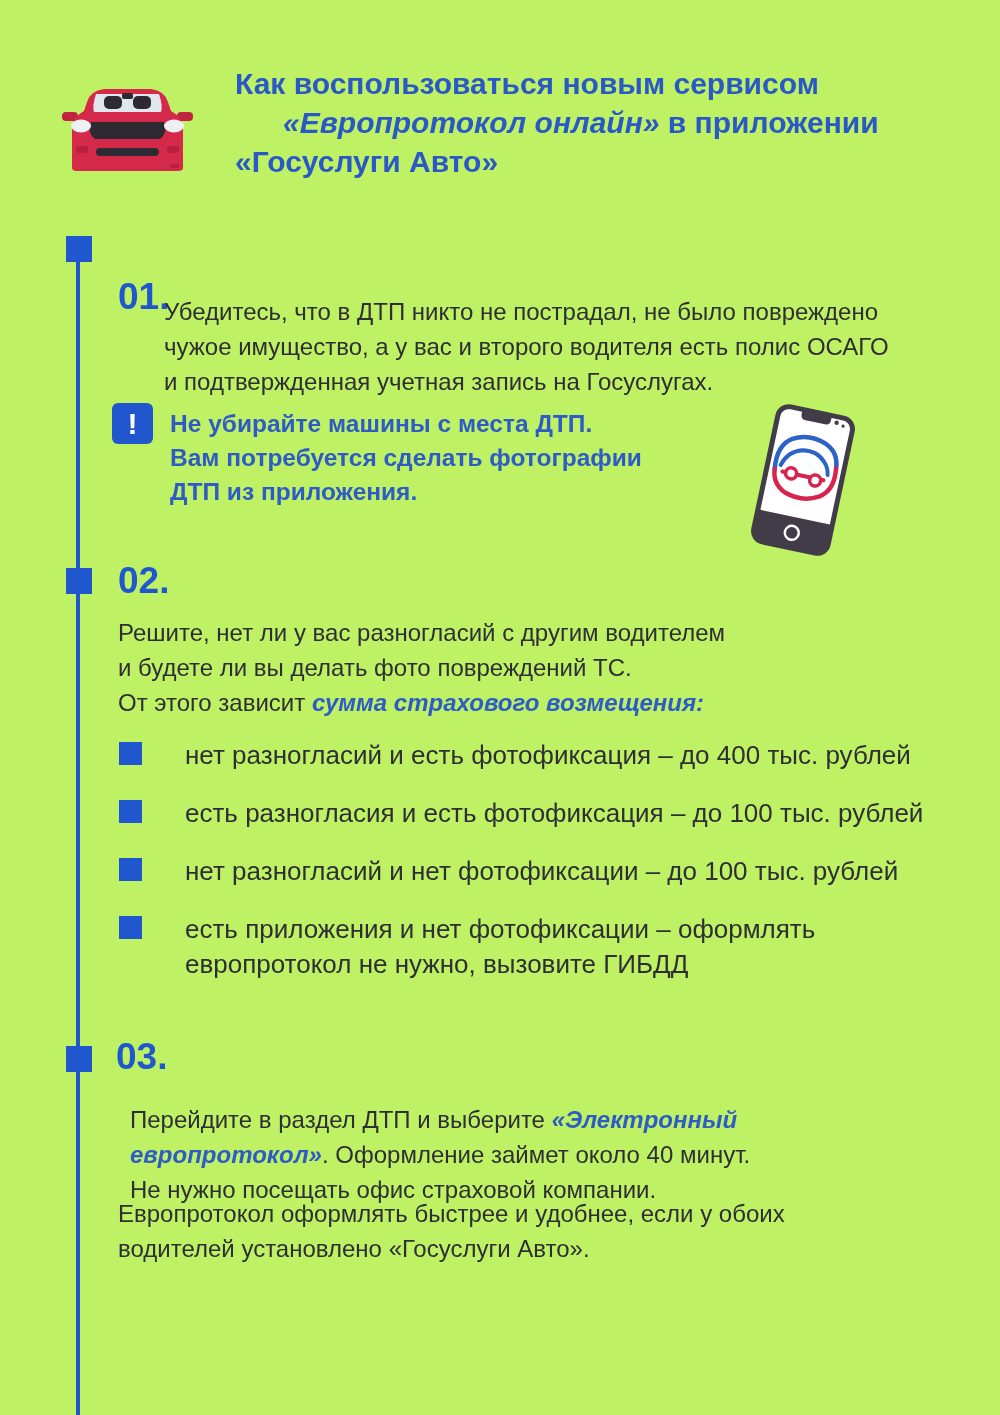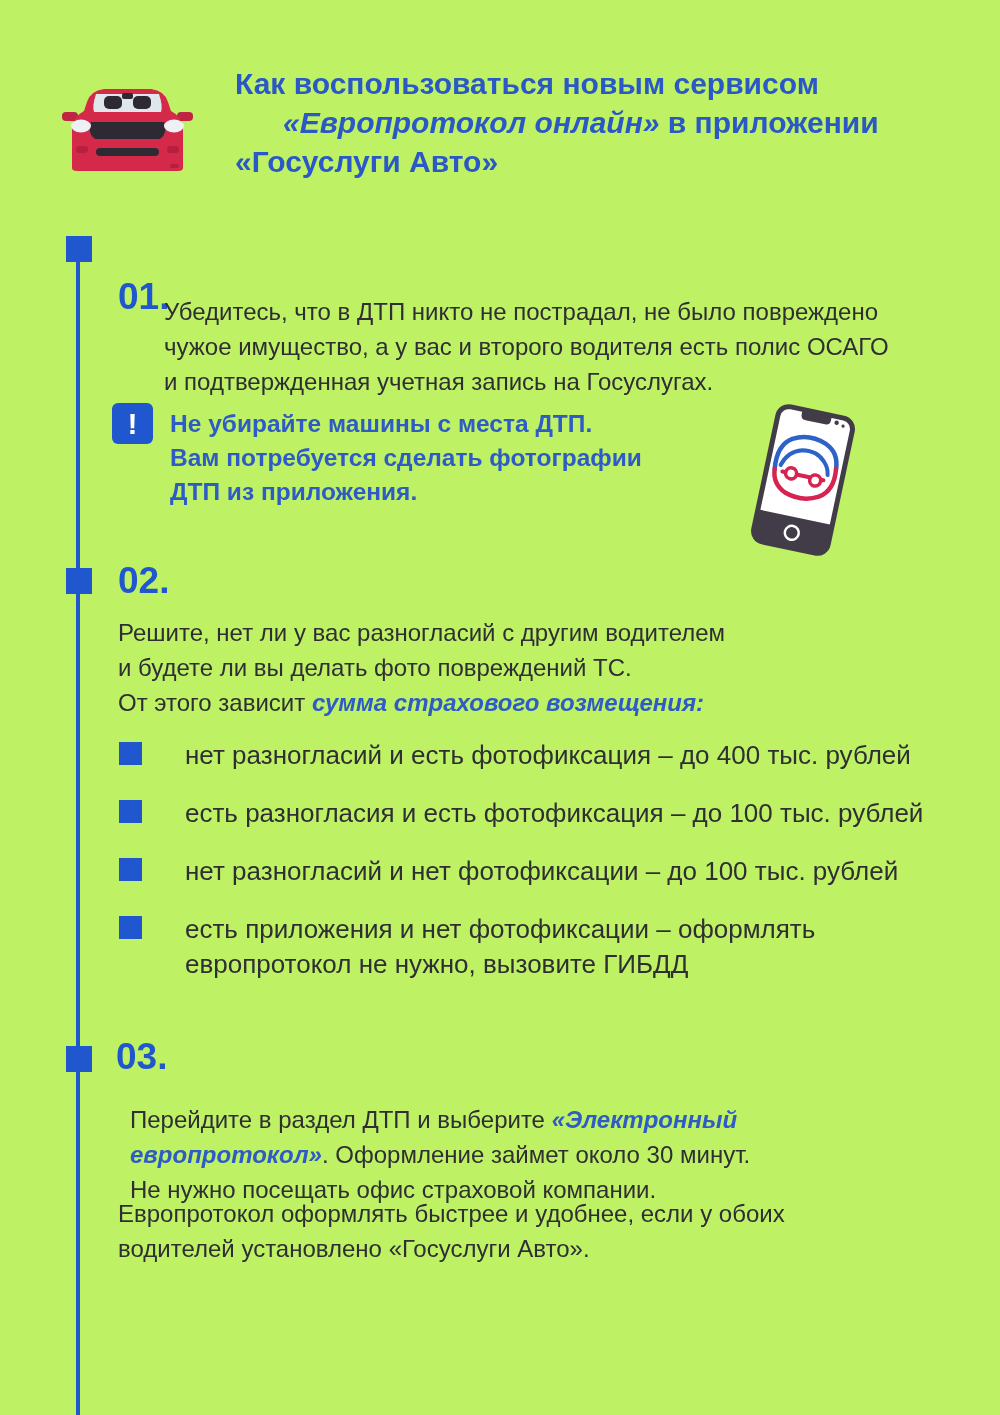--- a/index.html
+++ b/index.html
@@ -106,20 +106,20 @@
   <div class="bullet-text" style="top:854px;">нет разногласий и нет фотофиксации – до 100 тыс. рублей</div>
 
   <div class="bullet-square" style="top:916px;"></div>
   <div class="bullet-text" style="top:912px;">есть приложения и нет фотофиксации – оформлять
 европротокол не нужно, вызовите ГИБДД</div>
 
   <div class="marker" style="left:66px;top:1046px;"></div>
   <div class="step-num" style="left:116px;top:1038px;">03.</div>
 
   <div class="body-text" style="left:130px;top:1102px;"><span>Перейдите в раздел ДТП и выберите </span><span class="em-blue">«Электронный
-европротокол»</span><span>. Оформление займет около 30 минут.
+европротокол»</span><span>. Оформление займет около 40 минут.
 Не нужно посещать офис страховой компании.</span></div>
 
   <div class="body-text" style="left:118px;top:1196px;">Европротокол оформлять быстрее и удобнее, если у обоих
 водителей установлено «Госуслуги Авто».</div>
 
 
 </div>
 
 </body></html>

